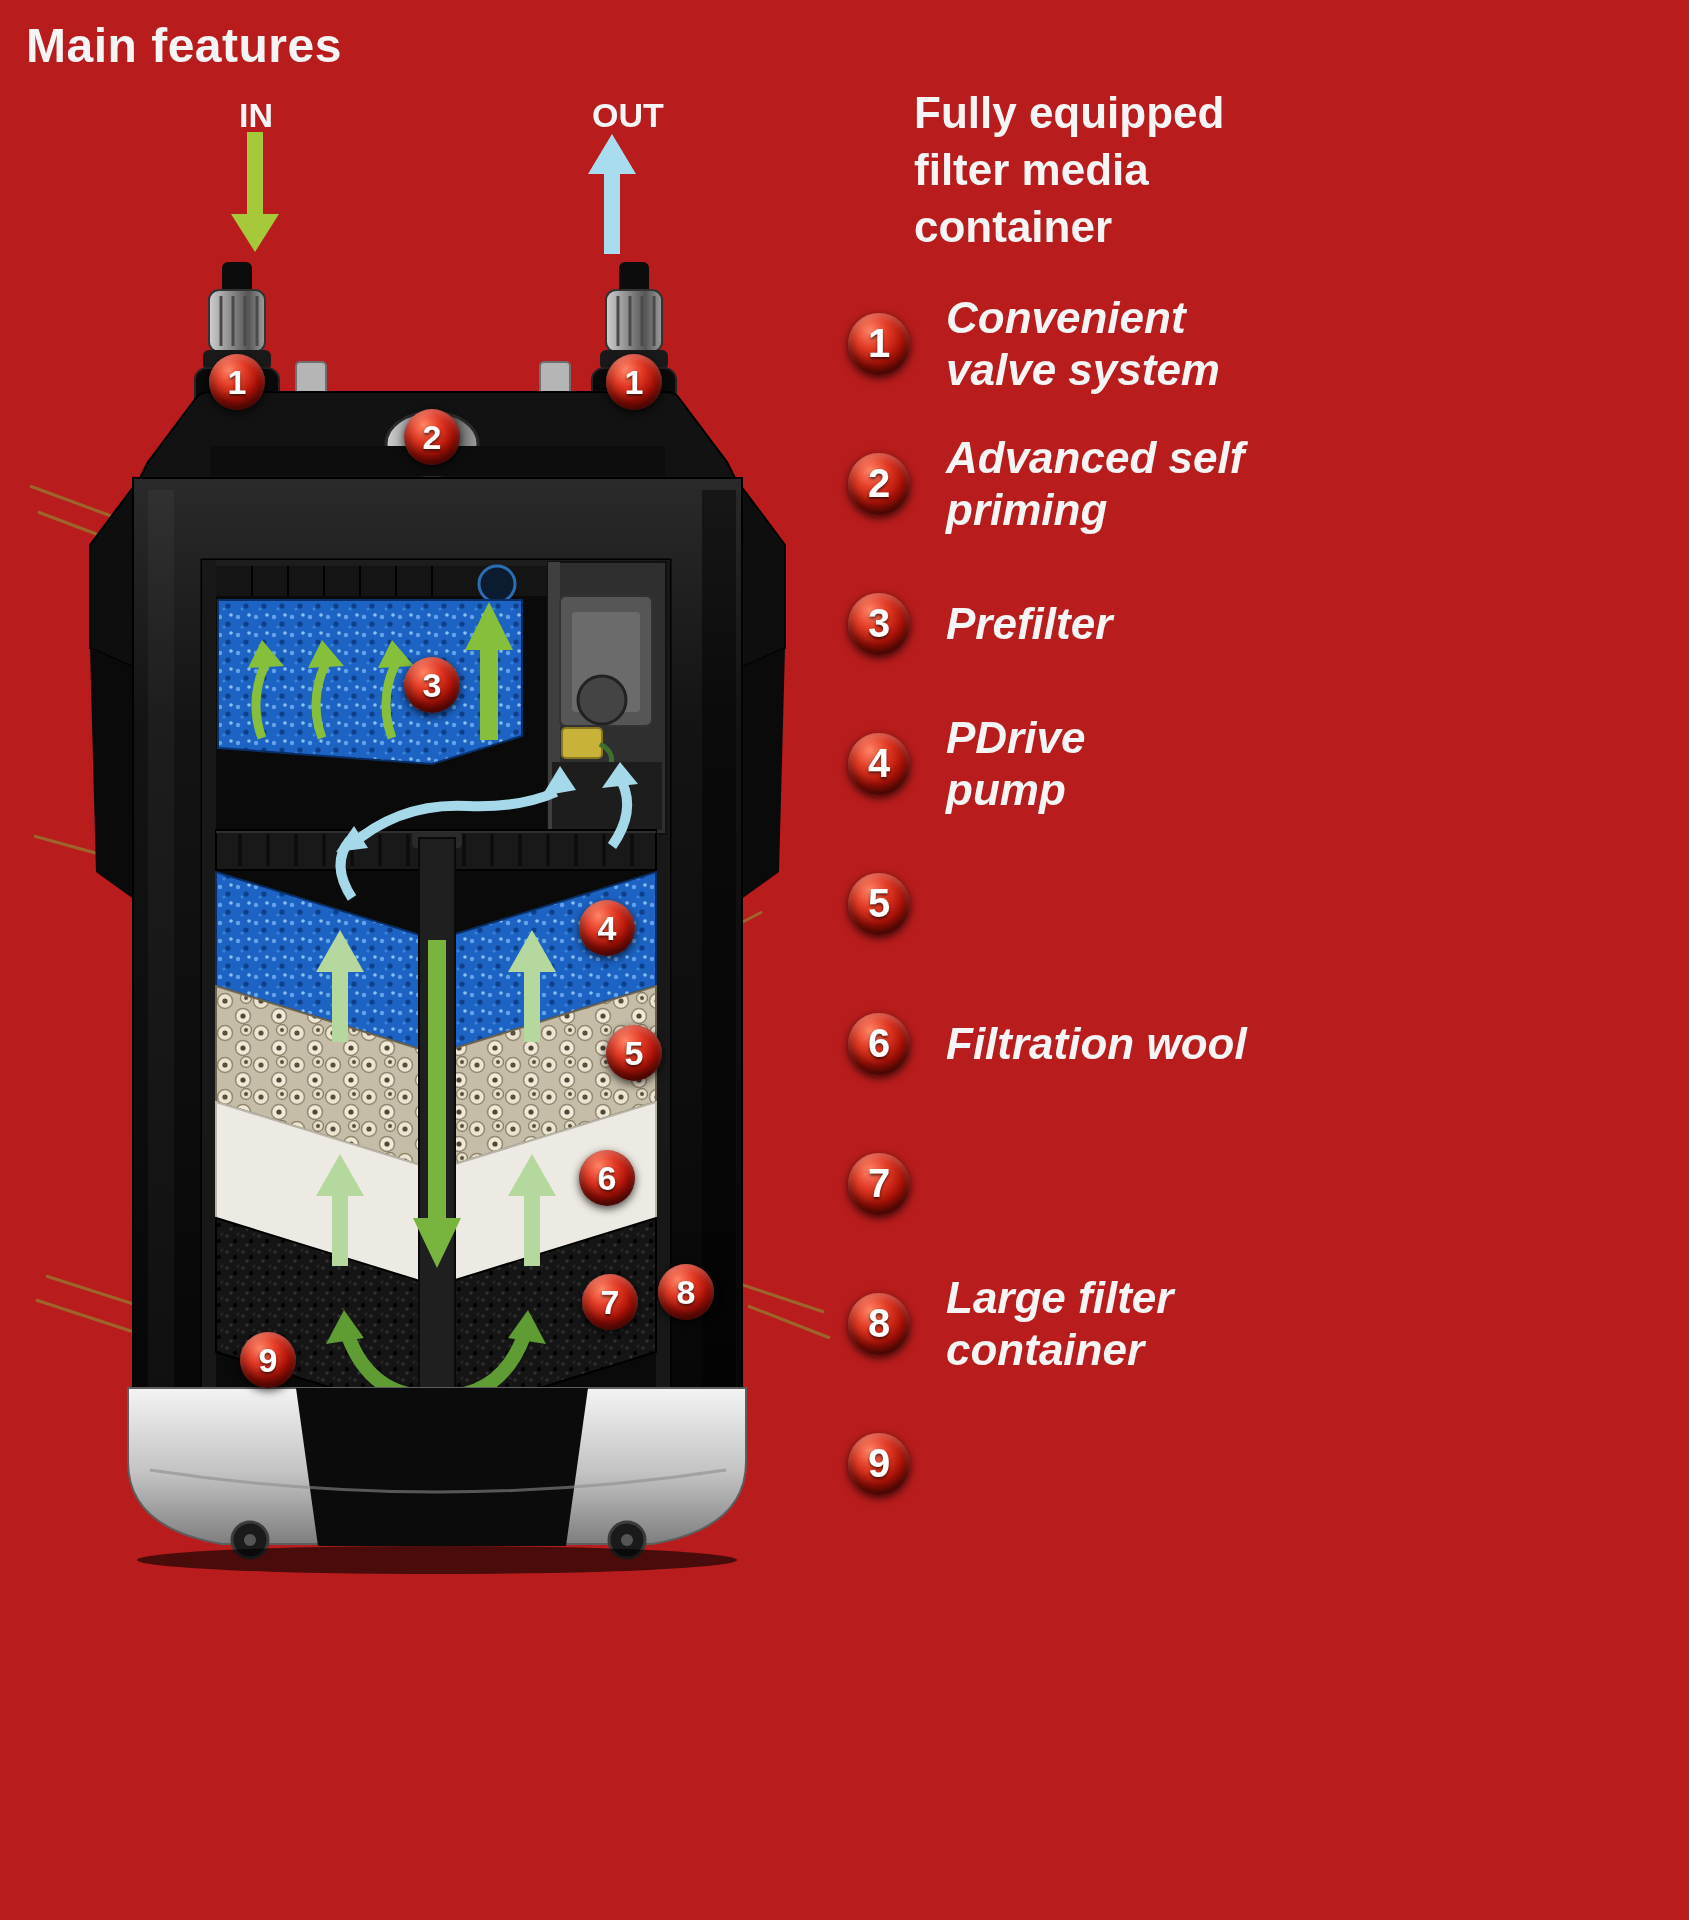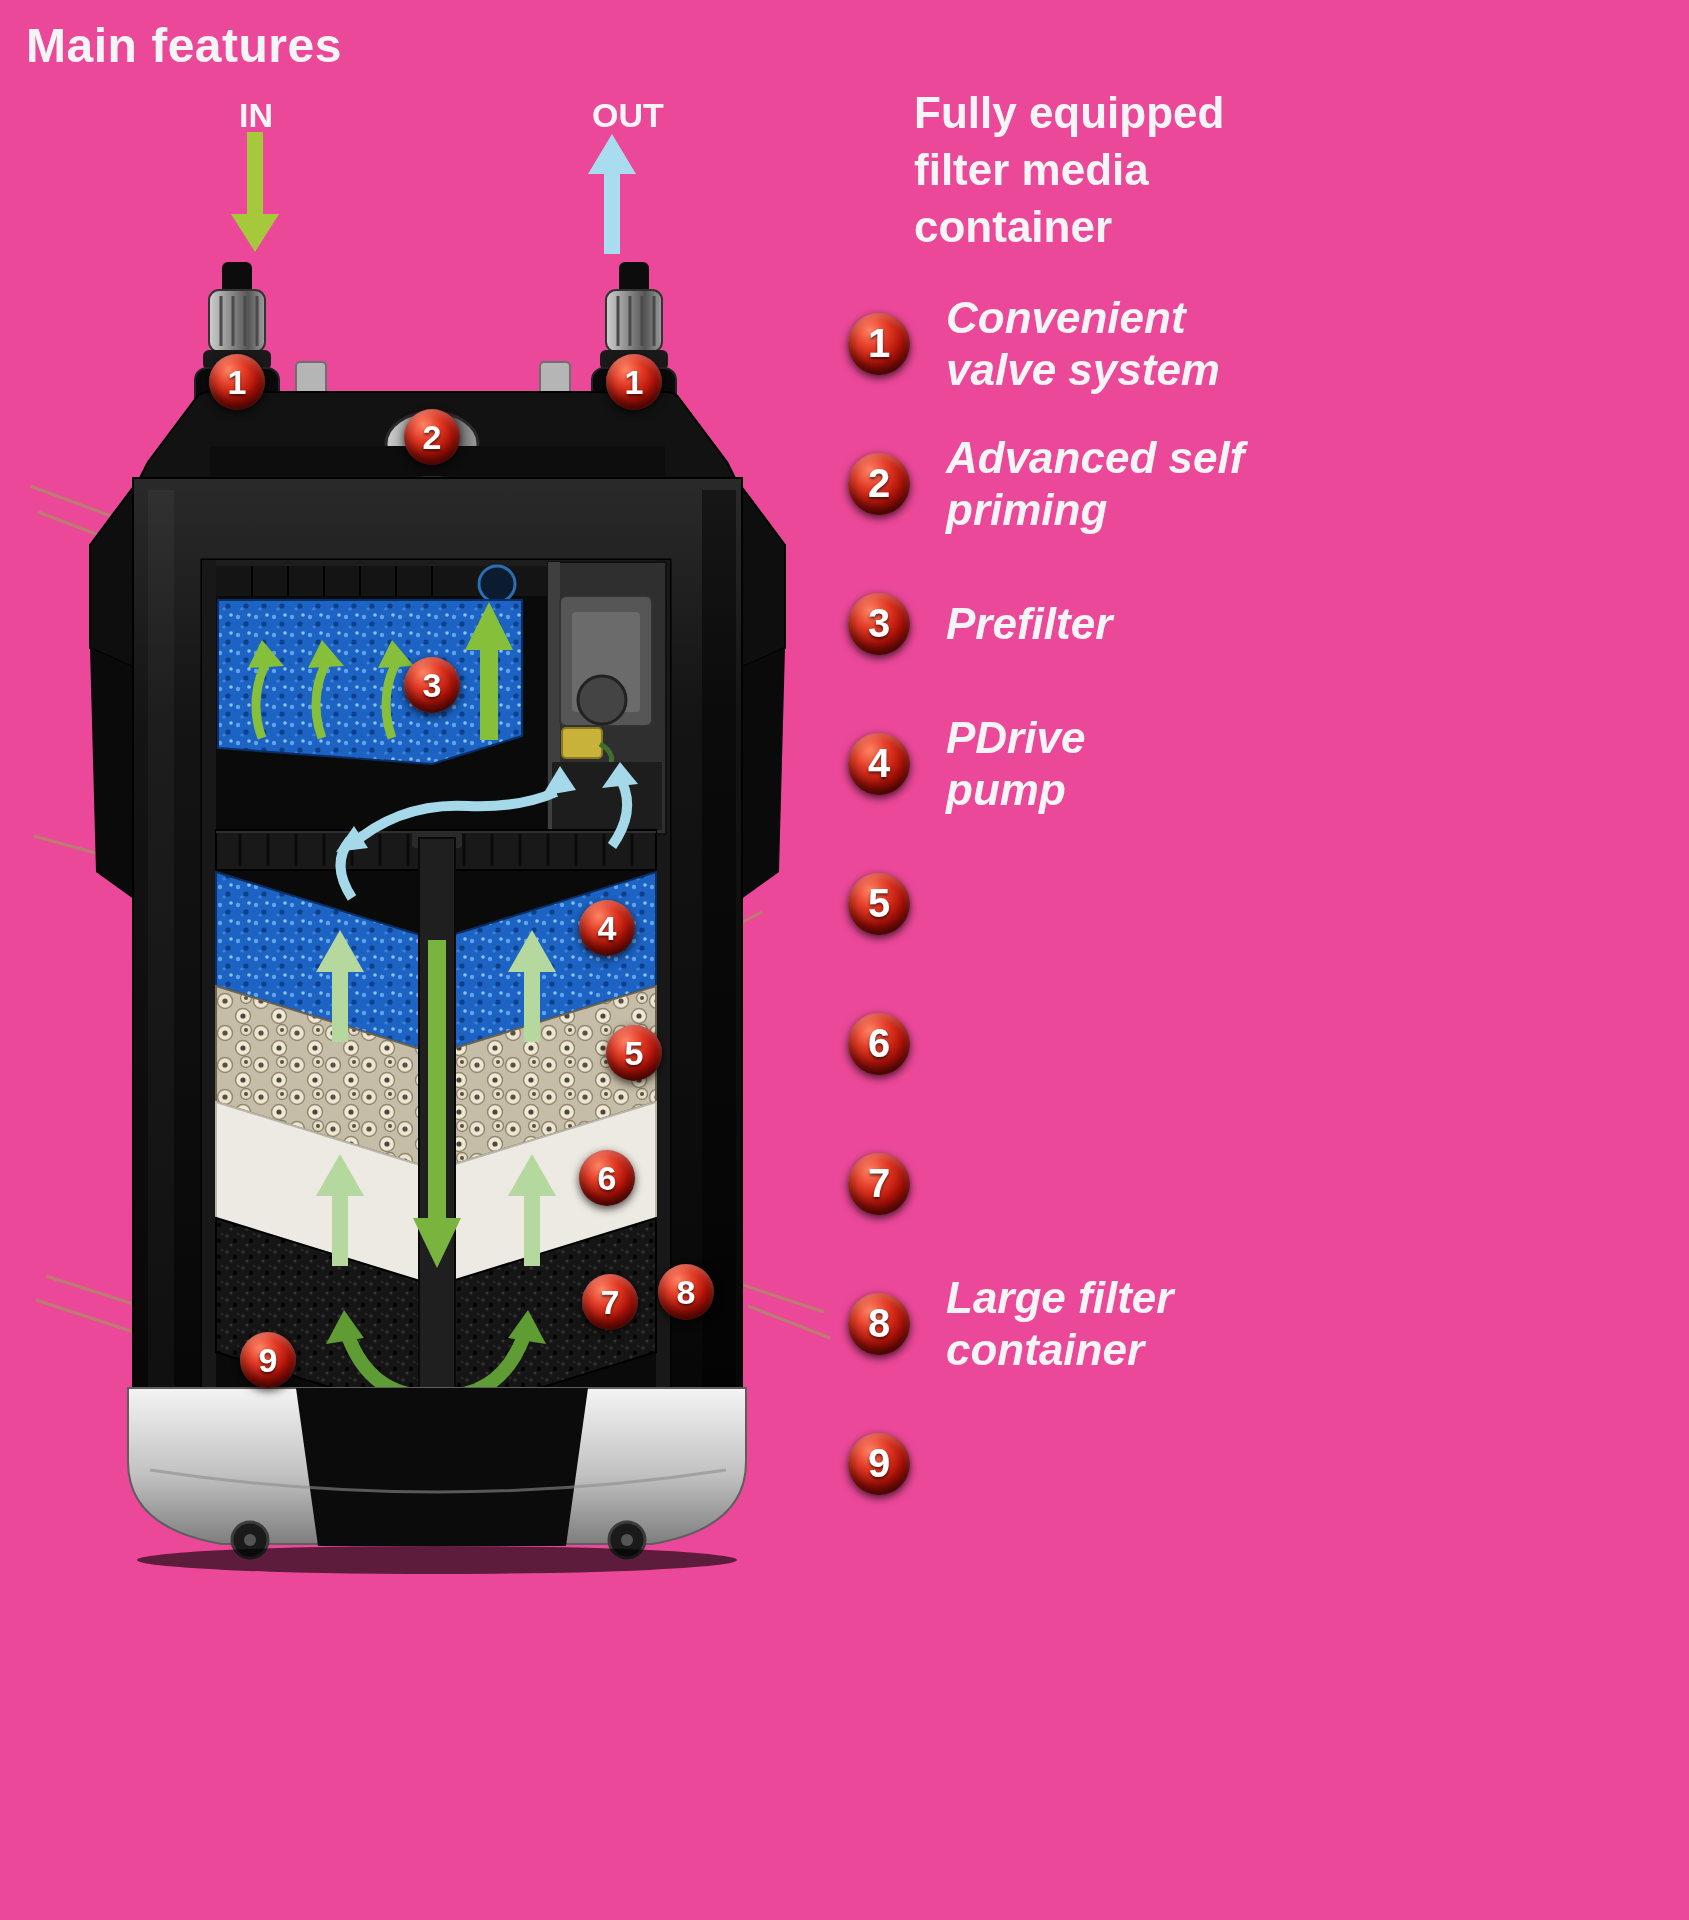--- a/index.html
+++ b/index.html
@@ -1,19 +1,19 @@
 <!DOCTYPE html>
 <html><head>
 <meta charset="utf-8">
 <style>
   * { margin:0; padding:0; box-sizing:border-box; }
   html,body { background:#000; }
   #page {
     position:relative; width:1689px; height:1920px;
-    background:#ec4899; overflow:hidden;
+    background:#b91c1c; overflow:hidden;
     font-family:"Liberation Sans", sans-serif;
     color:#f5f5f5;
   }
   #page-title {
     position:absolute; left:26px; top:18px;
     font-size:48px; font-weight:bold; letter-spacing:.5px;
   }
   .flow-label {
     position:absolute; top:96px; transform:translateX(-50%);
     font-size:34px; font-weight:bold;
@@ -324,20 +324,21 @@
     <div class="feature-row">
       <div class="badge badge-list">4</div>
       <div class="feature-label">PDrive
 pump</div>
     </div>
     <div class="feature-row">
       <div class="badge badge-list">5</div>
     </div>
     <div class="feature-row">
       <div class="badge badge-list">6</div>
+      <div class="feature-label">Filtration wool</div>
     </div>
     <div class="feature-row">
       <div class="badge badge-list">7</div>
     </div>
     <div class="feature-row">
       <div class="badge badge-list">8</div>
       <div class="feature-label">Large filter
 container</div>
     </div>
     <div class="feature-row">

